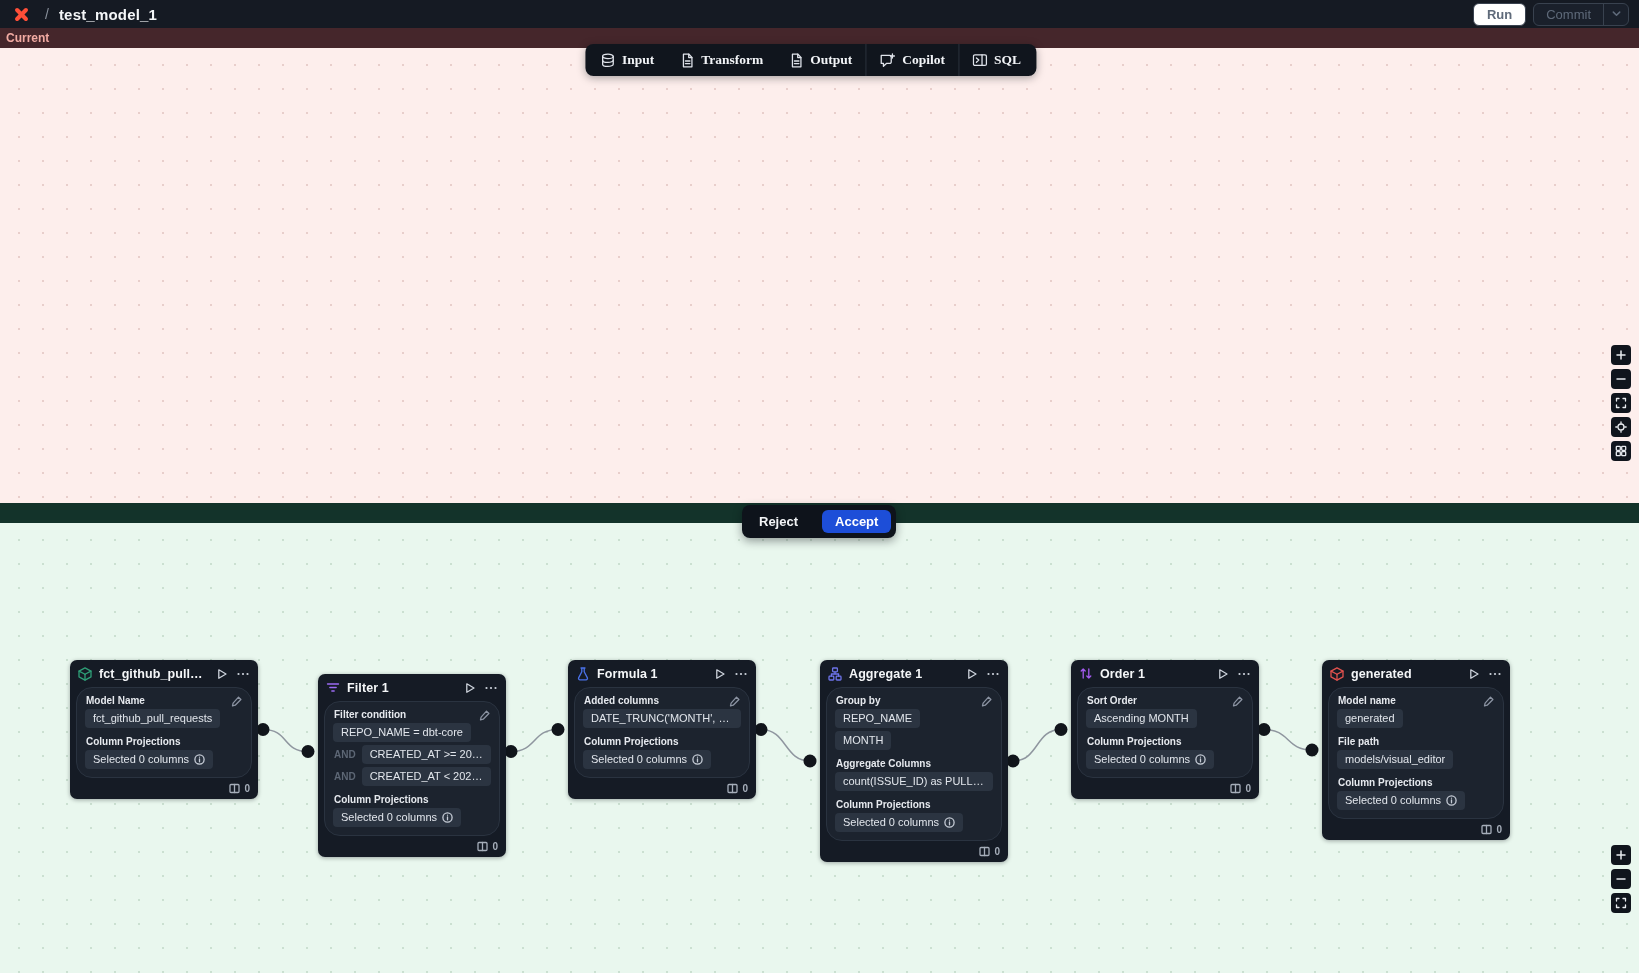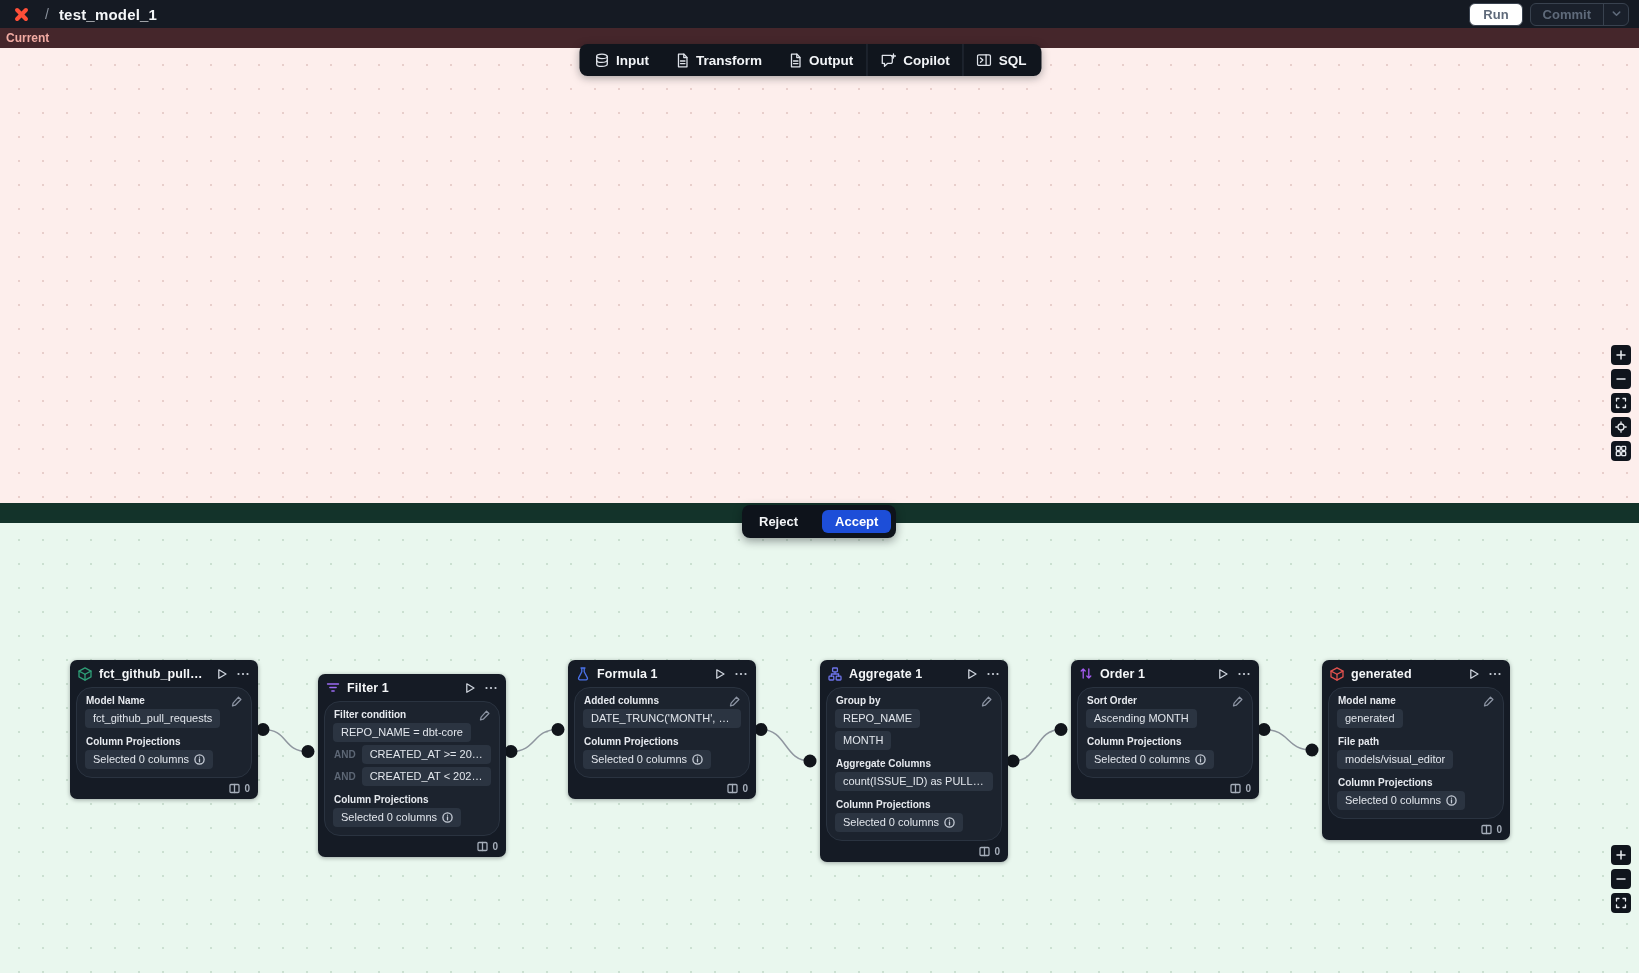--- a/index.html
+++ b/index.html
@@ -25,39 +25,39 @@
   .doc-title { color: #f4f6f8; font-size: 15px; font-weight: 700; letter-spacing: .2px; }
   .topbar-right { margin-left: auto; display: flex; align-items: center; gap: 7px; }
   .btn-ghost {
     background: #ffffff; border: 1px solid #39424f; color: #5f6a7a;
     font-family: inherit; font-size: 13px; font-weight: 600;
     height: 23px; padding: 0 13px; border-radius: 6px; cursor: default;
   }
   .commit-split { display: flex; align-items: stretch; border: 1px solid #39424f; border-radius: 6px; background: #1a202b; height: 23px; overflow: hidden; }
   .commit-split .btn-main {
     background: transparent; border: none; color: #5f6a7a;
-    font-family: inherit; font-size: 13px; font-weight: 700; padding: 0 12px; cursor: default;
+    font-family: inherit; font-size: 13px; font-weight: 400; padding: 0 12px; cursor: default;
   }
   .commit-split .btn-caret {
     background: transparent; border: none; border-left: 1px solid #39424f;
     color: #5f6a7a; width: 25px; display: flex; align-items: center; justify-content: center; cursor: default;
   }
 
   
   .banner { height: 20px; flex: 0 0 20px; font-size: 12px; font-weight: 600; line-height: 20px; padding-left: 6px; position: relative; z-index: 30; }
   .banner-current { background: #45262b; color: #f2aba3; }
   .banner-new { background: #13332a; color: #86efac; text-align: center; }
 
   
   .canvas { position: relative; }
   .canvas-current {
     height: 455px; flex: 0 0 455px;
     background-color: #fdeeec;
     background-image: radial-gradient(circle, #e8cecb 1.3px, transparent 1.4px);
-    background-size: 24px 24px; background-position: 7px 5px;
+    background-size: 24px 24px; background-position: 7px 5px; font-family: Liberation Serif, serif;
   }
   .canvas-new {
     flex: 1 1 auto;
     background-color: #e9f7ee;
     background-image: radial-gradient(circle, #cbe0d1 1.3px, transparent 1.4px);
     background-size: 24px 24px; background-position: 7px 5px;
   }
 
   
   .fl-toolbar {

